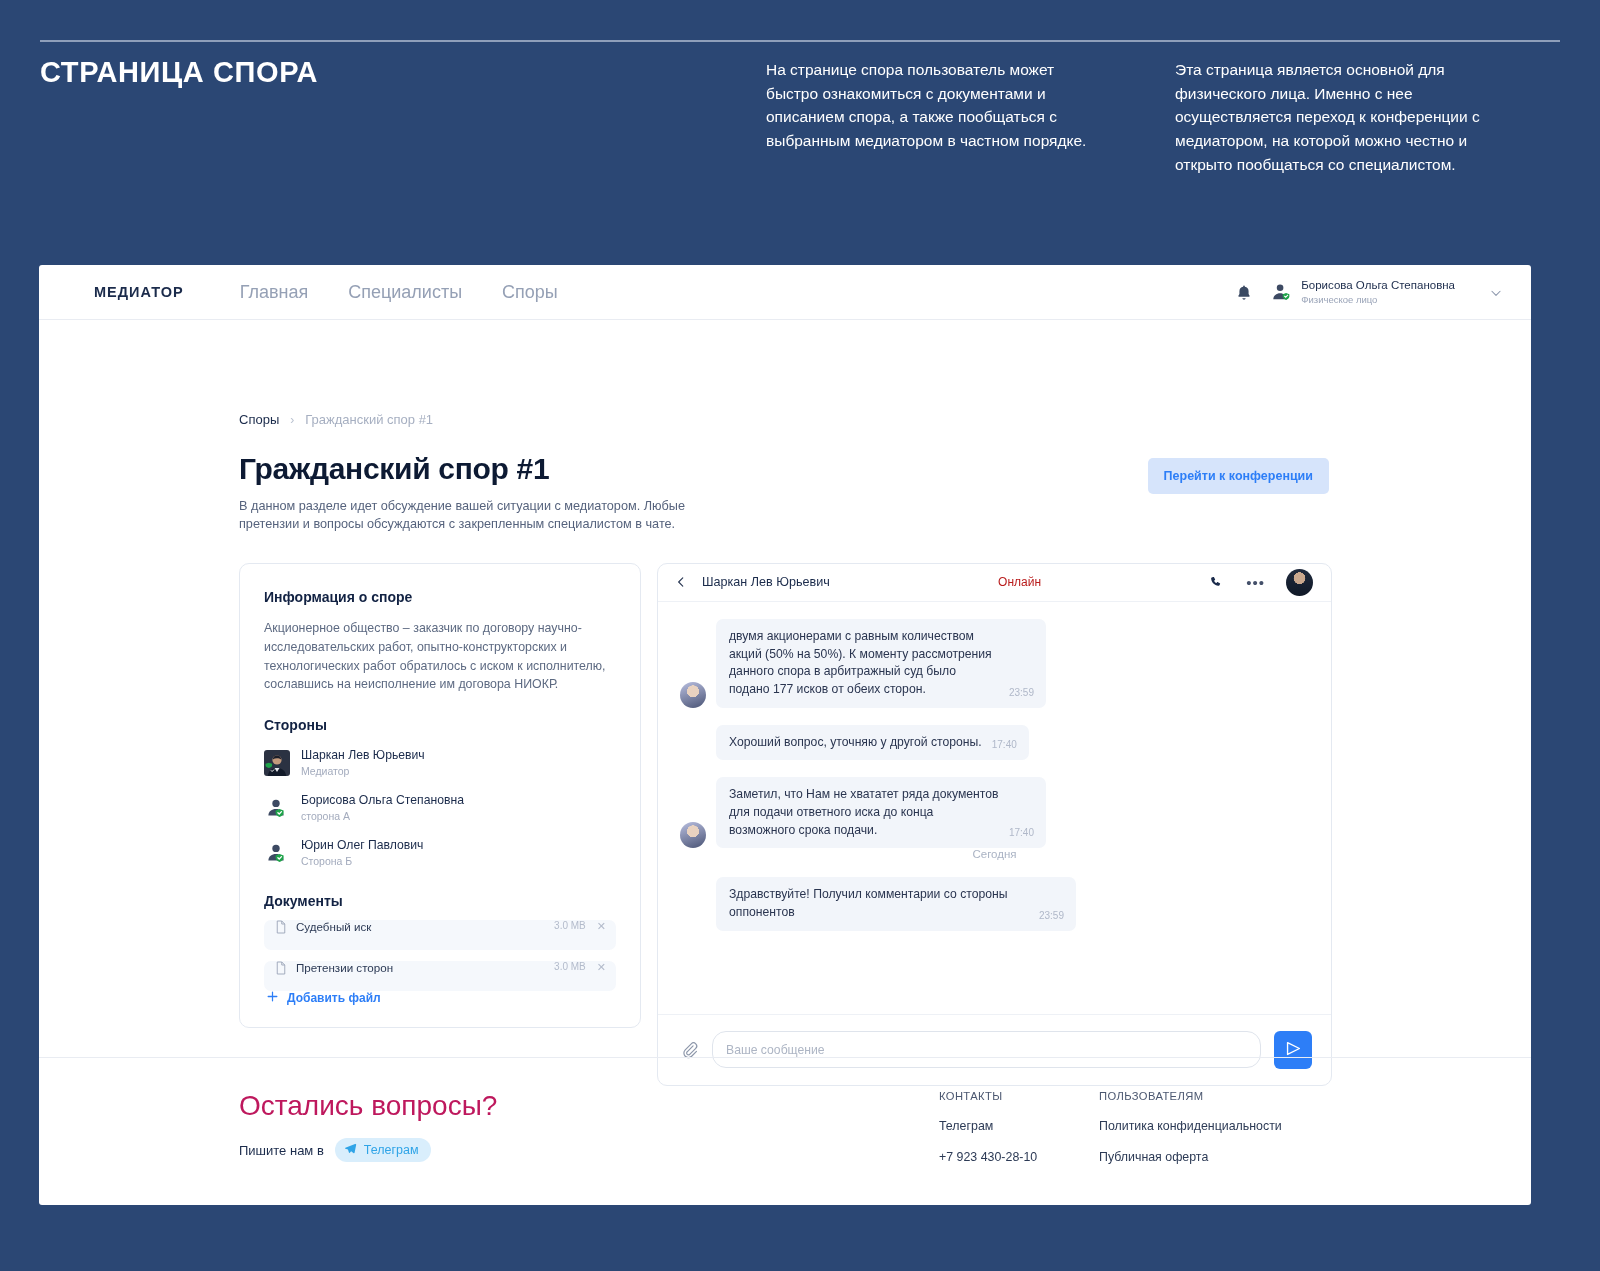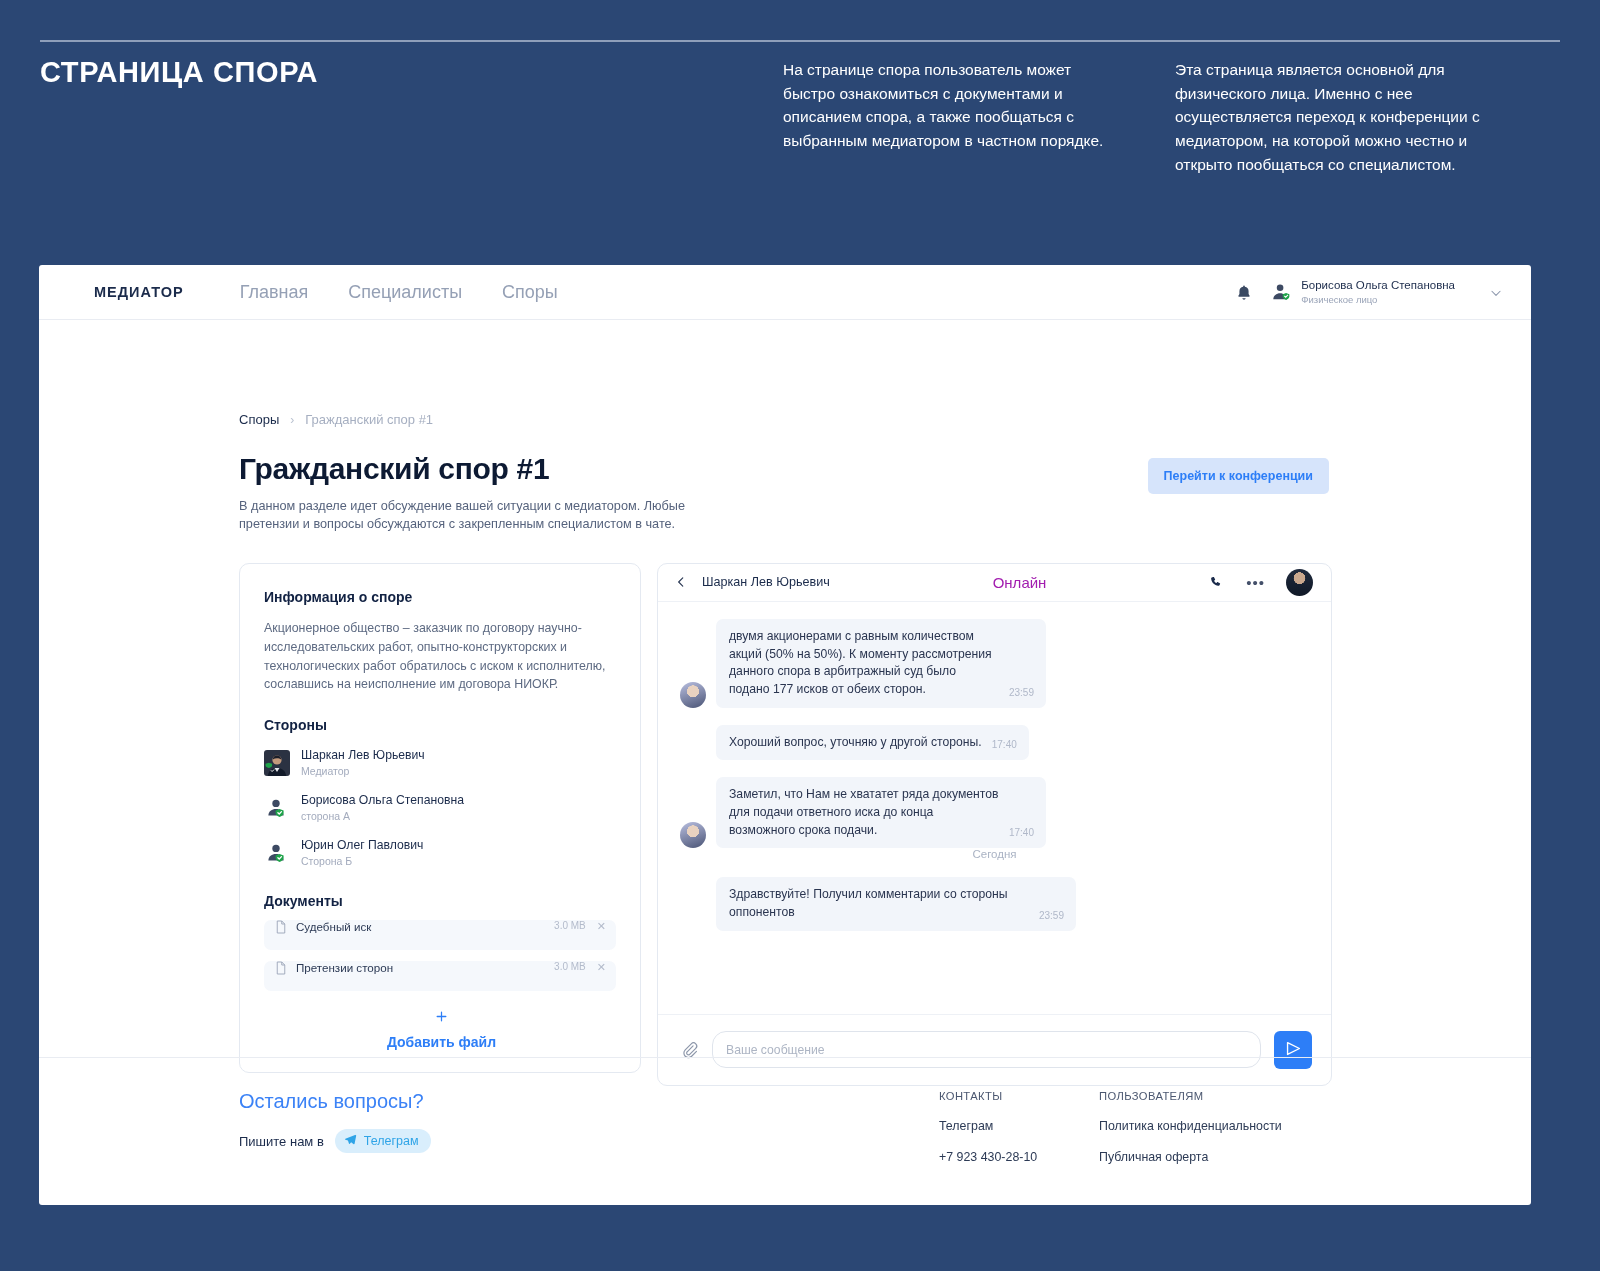--- a/index.html
+++ b/index.html
@@ -25,21 +25,21 @@
   .deck-title {
     position: absolute; left: 40px; top: 56px;
     font-size: 29px; font-weight: bold; letter-spacing: 0.6px;
     color: #ffffff;
   }
   .deck-col {
     position: absolute; top: 58px;
     color: #ffffff;
     font-size: 15.5px; line-height: 1.53;
   }
-  .deck-col.c1 { left: 783px; width: 330px; }
+  .deck-col.c1 { left: 766px; width: 330px; }
   .deck-col.c2 { left: 1175px; width: 340px; }
 
   
   .app {
     position: absolute; left: 39px; top: 265px;
     width: 1492px; height: 940px;
     background: #ffffff;
     border-radius: 3px;
     overflow: hidden;
   }
@@ -131,44 +131,43 @@
     margin-top: 11px;
     background: #f5f8fc;
     border-radius: 7px;
     height: 30px; padding: 0 10px 0 11px;
     cursor: pointer;
   }
   .doc-name { font-size: 11.6px; color: #2c3a55; margin-left: 9px; }
   .doc-size { margin-left: auto; font-size: 10px; color: #b3bbcb; }
   .doc-x { margin-left: 11px; font-size: 11px; color: #b3bbcb; cursor: pointer; }
   .add-file {
-    margin-top: 18px; display: flex; align-items: center; gap: 9px;
-    font-size: 14px; font-weight: bold; color: #2d7ef7; cursor: pointer;
+    display: flex; align-items: center; gap: 9px;
+    font-size: 12px; font-weight: bold; color: #2d7ef7; cursor: pointer;
     padding-left: 3px;
-    flex-direction: column;
   }
 
   
   .chat-card {
     width: 675px; height: 523px;
     border: 1px solid #e4e9f1;
     border-radius: 10px;
     display: flex; flex-direction: column;
     overflow: hidden;
     background: #fff;
   }
   .chat-head {
     height: 38px; flex: none;
     display: flex; align-items: center;
     padding: 0 18px 0 16px;
     border-bottom: 1px solid #eef1f6;
   }
   .chat-back { width: 14px; height: 14px; color: #2c3a55; cursor: pointer; }
   .chat-name { margin-left: 14px; font-size: 12.6px; color: #1b2b4b; }
-  .chat-status { margin: 12px auto; font-size: 15px; color: #a21caf; }
+  .chat-status { margin: 12px auto; font-size: 12px; color: #b91c1c; }
   .chat-call { width: 15px; height: 15px; color: #1b2b4b; cursor: pointer; }
   .chat-dots { margin-left: 22px; font-size: 15px; color: #44506a; letter-spacing: 1px; cursor: pointer; }
   .chat-av {
     margin-left: 21px; width: 27px; height: 27px; border-radius: 50%;
     background: radial-gradient(circle at 50% 34%, #c9a88e 0 26%, transparent 27%),
                 linear-gradient(#1f2a3d, #101927);
     overflow: hidden; flex: none;
   }
 
   .chat-body {
@@ -234,21 +233,21 @@
 
   
   .footer {
     position: absolute; left: 0; bottom: 0;
     width: 1492px; height: 148px;
     border-top: 1px solid #e9ecf2;
     padding: 32px 40px 0 40px;
   }
   .f-inner { margin-left: 160px; display: flex; }
   .f-left { width: 700px; }
-  .f-q { font-size: 20px; color: #3b82f6; }
+  .f-q { font-size: 28px; color: #be185d; }
   .f-write { margin-top: 16px; display: flex; align-items: center; gap: 11px; font-size: 13px; color: #1b2b4b; }
   .tg-pill {
     display: inline-flex; align-items: center; gap: 7px;
     background: #d9eefc; color: #2fa4e7;
     border-radius: 12px; padding: 4px 12px 4px 9px;
     font-size: 12.5px; cursor: pointer;
   }
   .f-col { width: 160px; }
   .f-col.wide { width: 260px; }
   .f-head {

